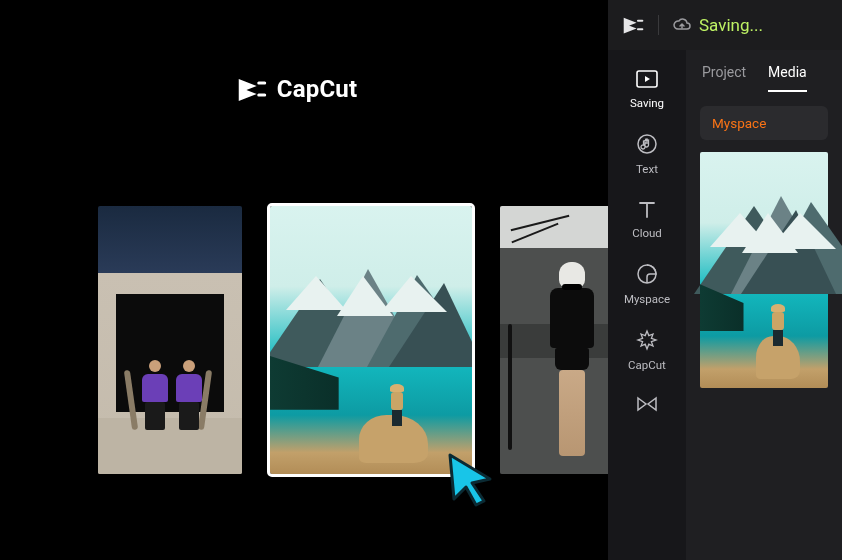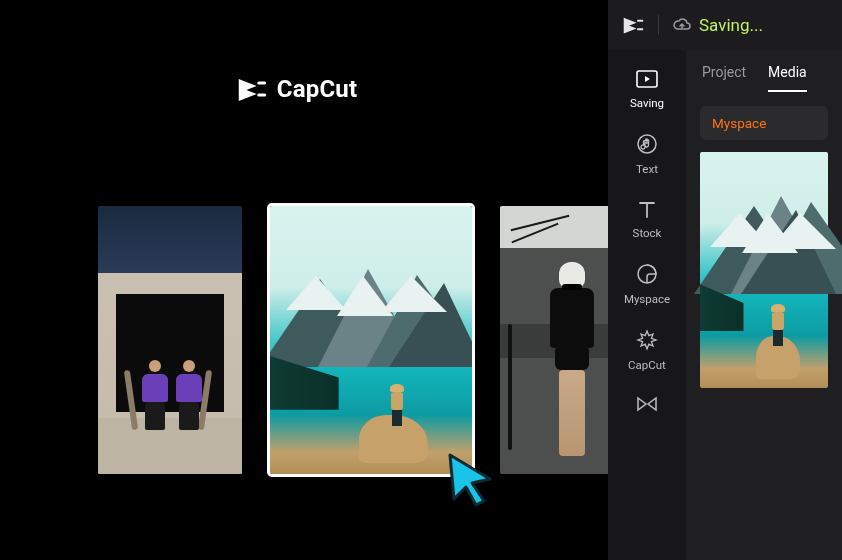--- a/index.html
+++ b/index.html
@@ -279,21 +279,21 @@
           </svg>
       </span>
       <span>Text</span>
     </div>
     <div class="nav-item">
       <span>
         <svg width="24" height="22" viewBox="0 0 24 22" fill="none">
             <path d="M5 5h14M12 5v14" stroke="#bdbdc2" stroke-width="1.8" stroke-linecap="round"></path>
           </svg>
       </span>
-      <span>Stock</span>
+      <span>Cloud</span>
     </div>
     <div class="nav-item">
       <span>
         <svg width="24" height="24" viewBox="0 0 24 24" fill="none">
             <circle cx="12" cy="12" r="9" stroke="#bdbdc2" stroke-width="1.5"></circle>
             <path d="M12 3a9 9 0 0 1 9 9h-6a3 3 0 0 0-3 3v6" stroke="#bdbdc2" stroke-width="1.5"></path>
           </svg>
       </span>
       <span>Myspace</span>
     </div>

